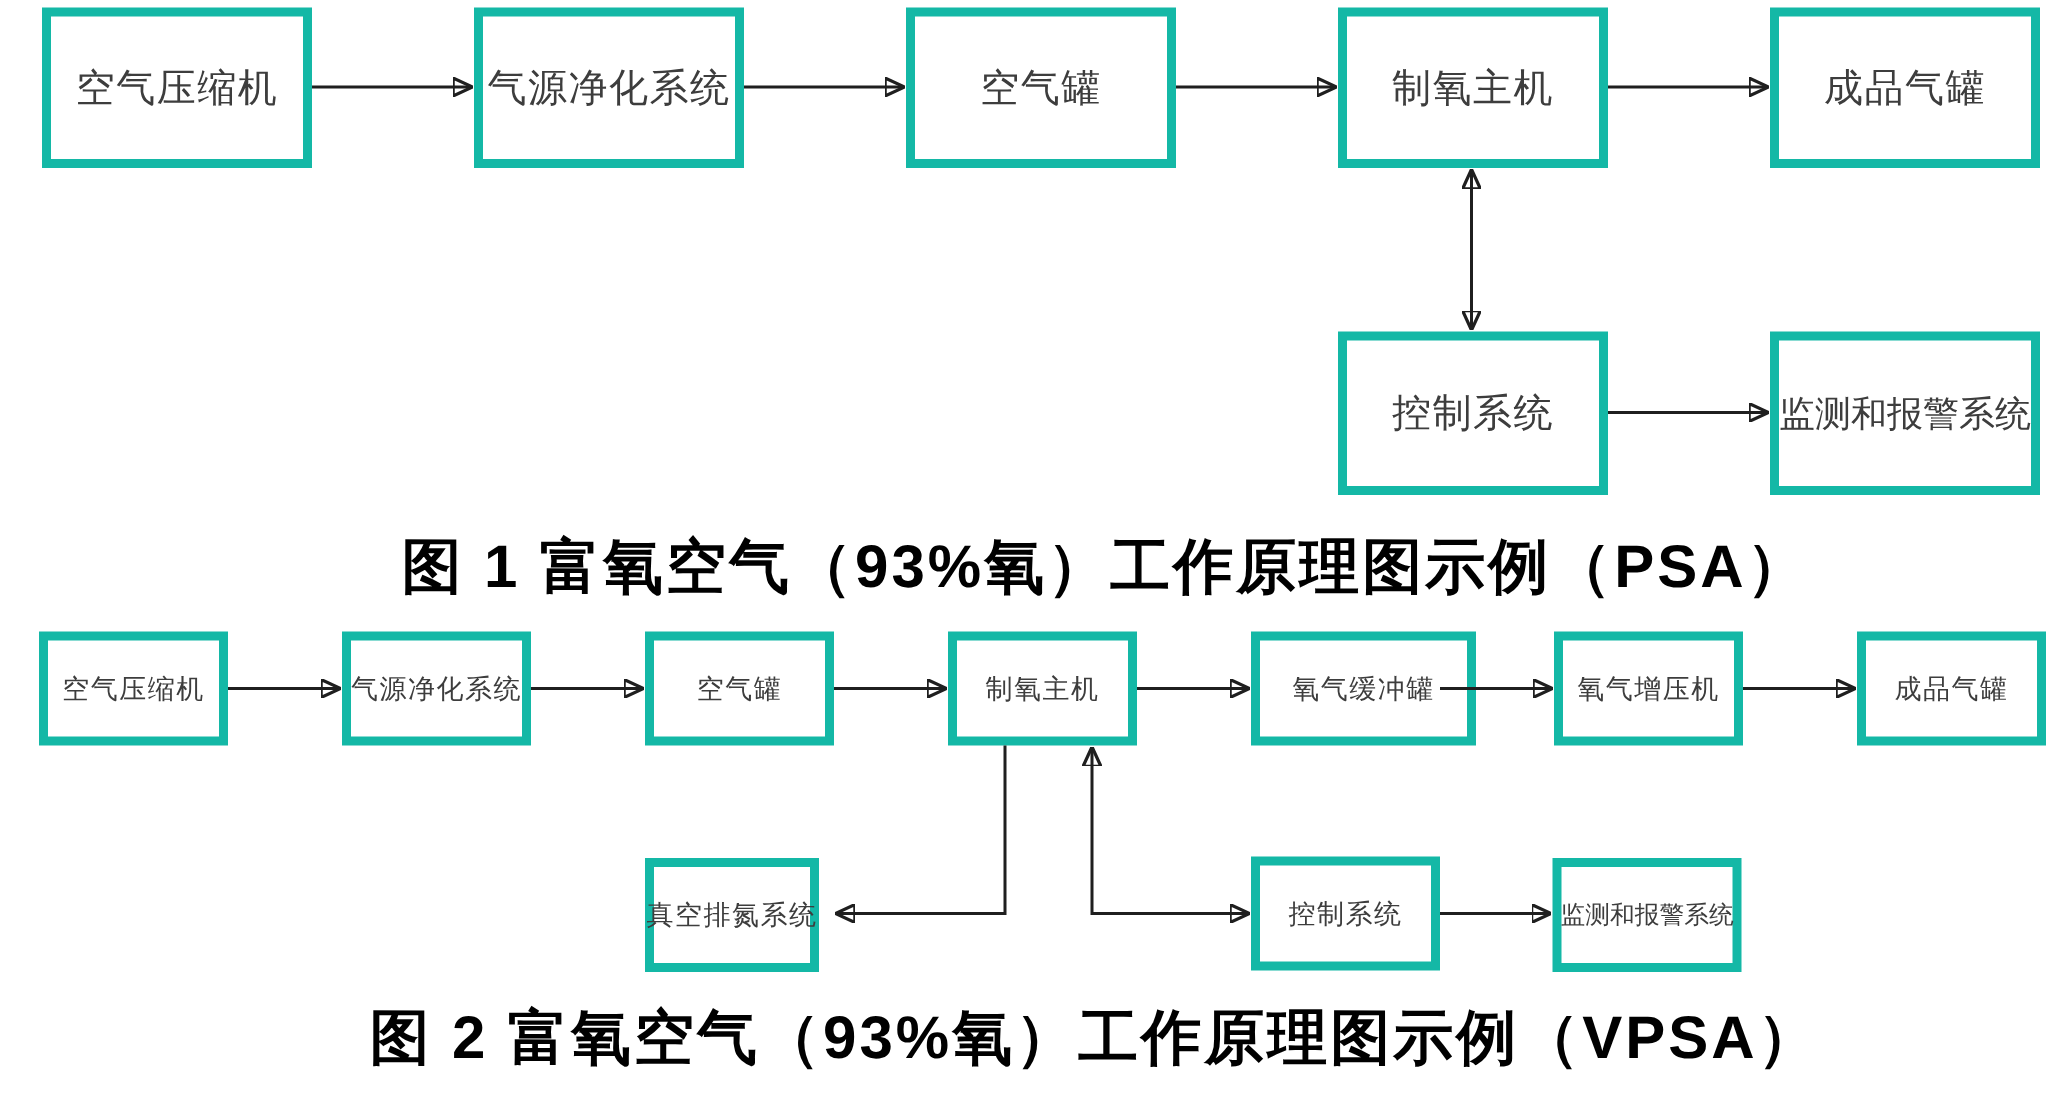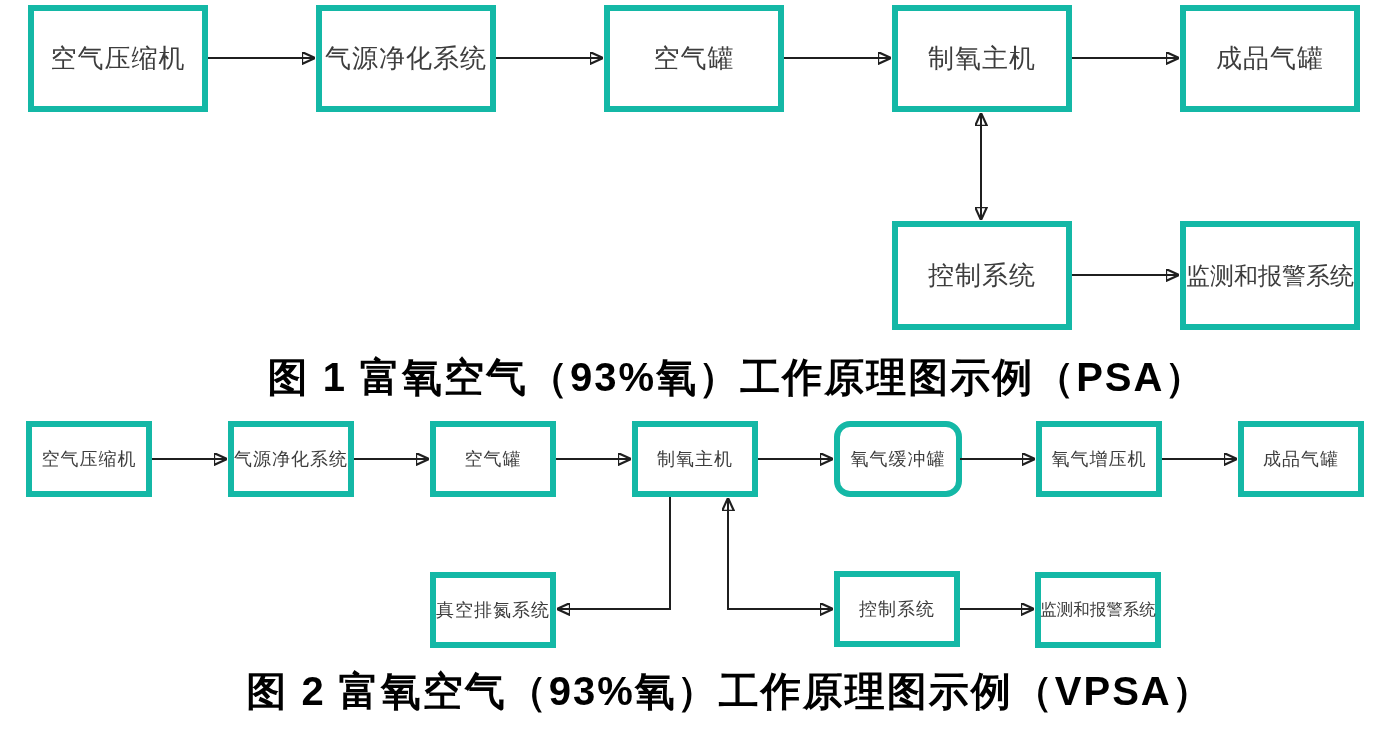--- a/index.html
+++ b/index.html
@@ -81,30 +81,30 @@
   </div>
   <div class="node fig2-node" style="left:228px;top:421px;width:126px;height:76px;">
     <span>气源净化系统</span>
   </div>
   <div class="node fig2-node" style="left:430px;top:421px;width:126px;height:76px;">
     <span>空气罐</span>
   </div>
   <div class="node fig2-node" style="left:632px;top:421px;width:126px;height:76px;">
     <span>制氧主机</span>
   </div>
-  <div class="node fig2-node" style="left:834px;top:421px;width:128px;height:76px;border-radius:16px;">
+  <div class="node fig2-node" style="left:834px;top:421px;width:150px;height:76px;">
     <span>氧气缓冲罐</span>
   </div>
   <div class="node fig2-node" style="left:1036px;top:421px;width:126px;height:76px;justify-content:center;">
     <span>氧气增压机</span>
   </div>
   <div class="node fig2-node" style="left:1238px;top:421px;width:126px;height:76px;">
     <span>成品气罐</span>
   </div>
-  <div class="node fig2-node" style="left:430px;top:572px;width:126px;height:76px;">
+  <div class="node fig2-node" style="left:430px;top:572px;width:116px;height:76px;">
     <span>真空排氮系统</span>
   </div>
   <div class="node fig2-node" style="left:834px;top:571px;width:126px;height:76px;">
     <span>控制系统</span>
   </div>
   <div class="node fig2-node tight" style="left:1035px;top:572px;width:126px;height:76px;">
     <span>监测和报警系统</span>
   </div>
 
   <div class="caption caption-2">图 2 富氧空气（93%氧）工作原理图示例（VPSA）</div>

